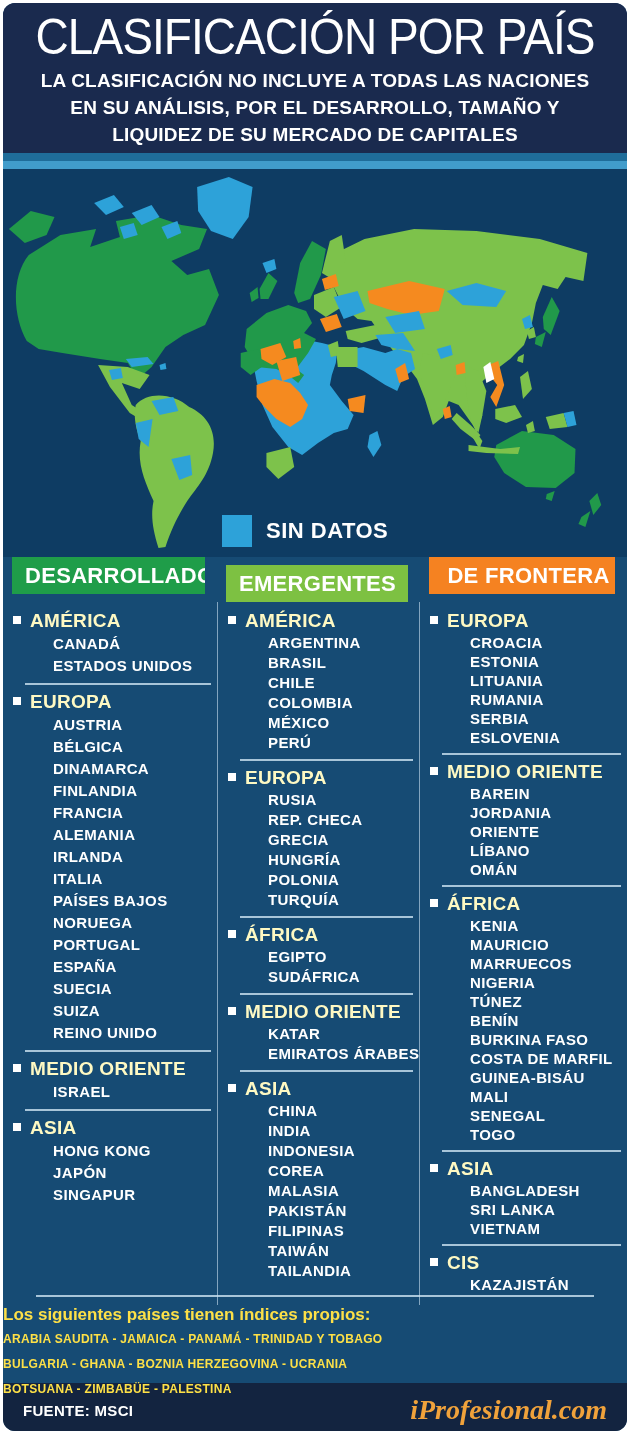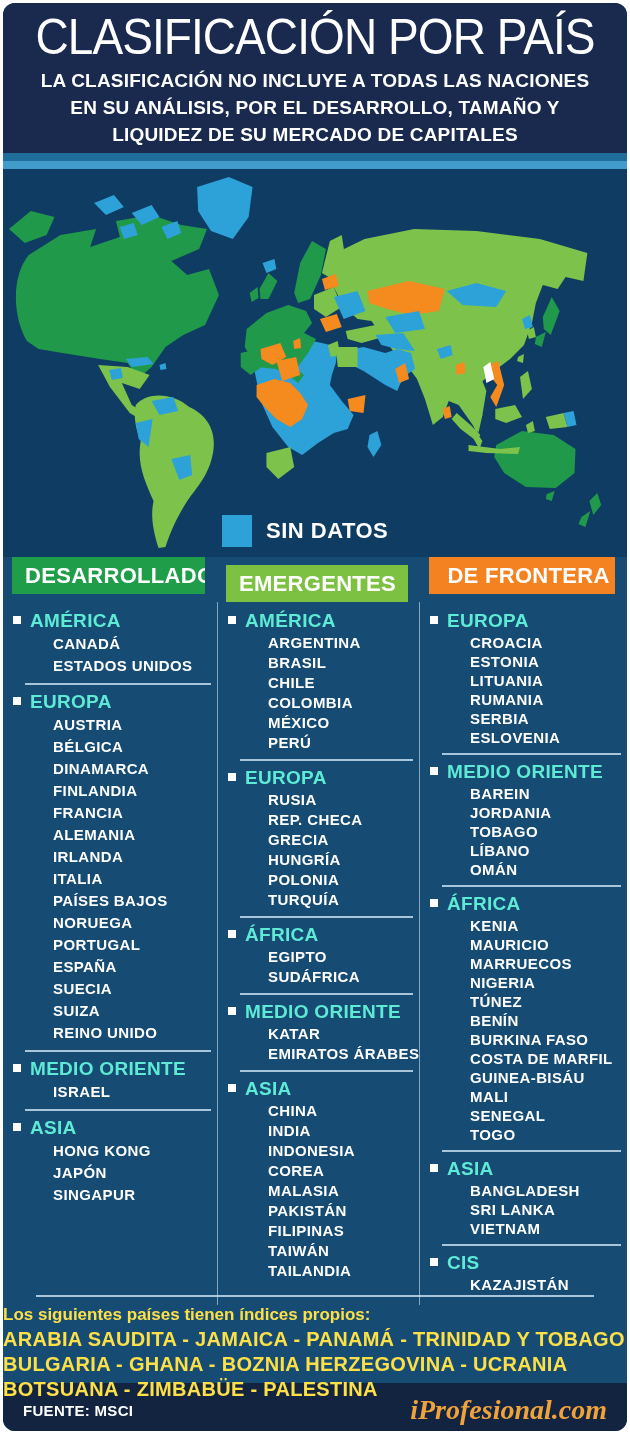--- a/index.html
+++ b/index.html
@@ -30,33 +30,33 @@
 
   
   .cols-sec{position:relative;height:740px;background:#164b74;padding:0;}
   .grid{display:grid;grid-template-columns:214px 203px 1fr;}
   .bar{height:37px;line-height:37px;color:#fff;font-weight:bold;font-size:22px;
     padding-left:13px;letter-spacing:.3px;margin-left:9px;margin-right:12px;white-space:nowrap;overflow:hidden;}
   .lists{height:703px;overflow:hidden;}
   .list{padding:5px 4px 0 10px;}
   .list.mid{border-left:1px solid rgba(190,214,232,.65);border-right:1px solid rgba(190,214,232,.65);}
   .group-hdr{display:flex;align-items:center;gap:9px;height:24px;margin-top:2px;
-    color:#5eead4;font-weight:bold;font-size:19px;letter-spacing:.3px;white-space:nowrap;}
+    color:#fef9c3;font-weight:bold;font-size:19px;letter-spacing:.3px;white-space:nowrap;}
   .bullet{width:8px;height:8px;background:#fff;flex:0 0 8px;margin-top:-3px;}
   .country{padding-left:40px;color:#fff;font-weight:bold;font-size:15px;
     letter-spacing:.4px;line-height:19px;white-space:nowrap;}
   .c0 .country{line-height:22px;} .c1 .country{line-height:20px;} .c2 .country{line-height:19px;}
   .sep{border-top:2px solid rgba(205,227,242,.8);margin:6px 2px 5px 12px;}
   .cols-sec::after{content:"";position:absolute;left:33px;right:33px;bottom:0;
     border-bottom:2px solid rgba(205,227,242,.8);}
 
   
   .own-sec{height:80px;background:#164b74;color:#fde047;text-align:left;padding-top:6px;}
   .own-h{font-weight:bold;font-size:17px;line-height:24px;}
-  .own-line{font-weight:bold;font-size:20px;line-height:25px;letter-spacing:.3px;}
+  .own-line{font-weight:bold;font-size:12px;line-height:25px;letter-spacing:.3px;}
 
   
   .footer{height:54px;background:#132440;display:flex;align-items:center;
     justify-content:space-between;padding:0 20px;}
   .src{color:#fff;font-weight:bold;font-size:15px;letter-spacing:.3px;}
   .brand{color:#f0a23b;font-family:Liberation Serif, serif;
     font-style:italic;font-weight:bold;font-size:28px;}
 </style>
 </head>
 <body>
@@ -285,21 +285,21 @@
           <div class="country">RUMANIA</div>
           <div class="country">SERBIA</div>
           <div class="country">ESLOVENIA</div>
           <div class="sep"></div>
           <div class="group-hdr">
             <span class="bullet"></span>
             <span>MEDIO ORIENTE</span>
           </div>
           <div class="country">BAREIN</div>
           <div class="country">JORDANIA</div>
-          <div class="country">TOBAGO</div>
+          <div class="country">ORIENTE</div>
           <div class="country">LÍBANO</div>
           <div class="country">OMÁN</div>
           <div class="sep"></div>
           <div class="group-hdr">
             <span class="bullet"></span>
             <span>ÁFRICA</span>
           </div>
           <div class="country">KENIA</div>
           <div class="country">MAURICIO</div>
           <div class="country">MARRUECOS</div>

